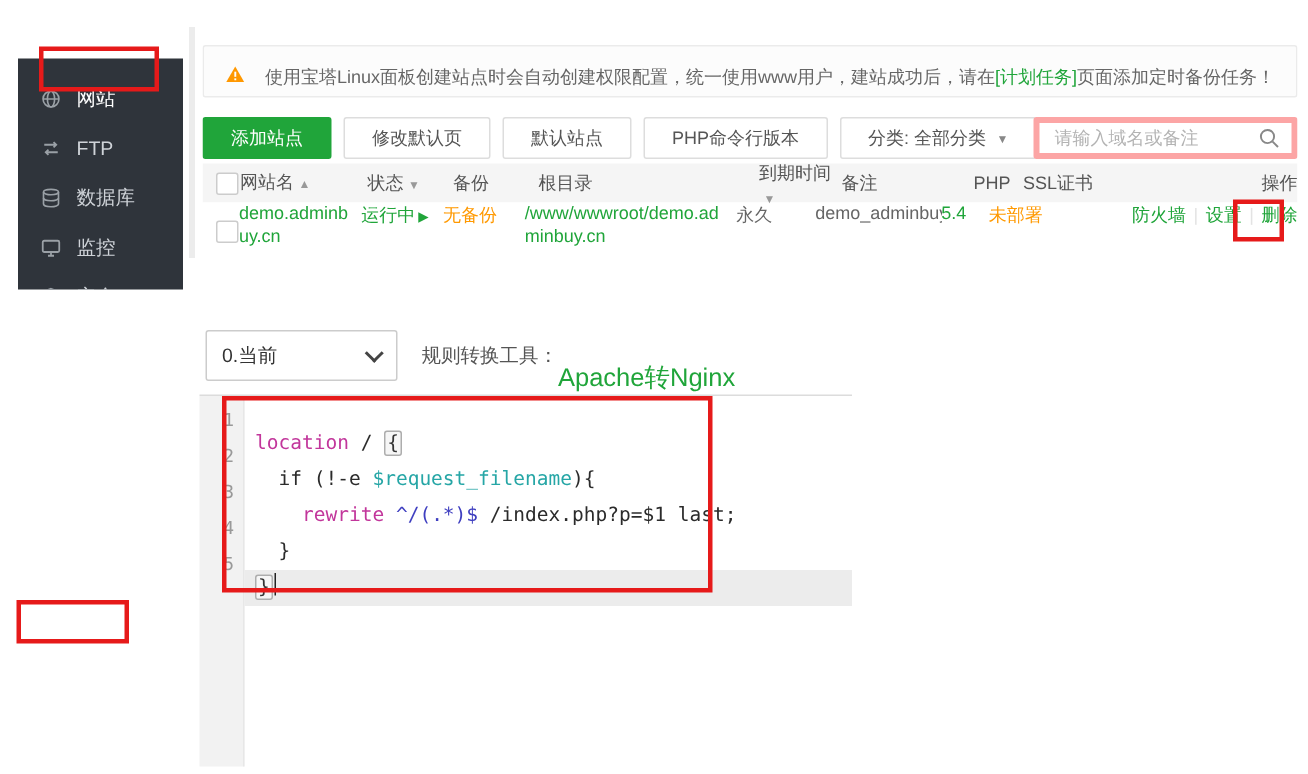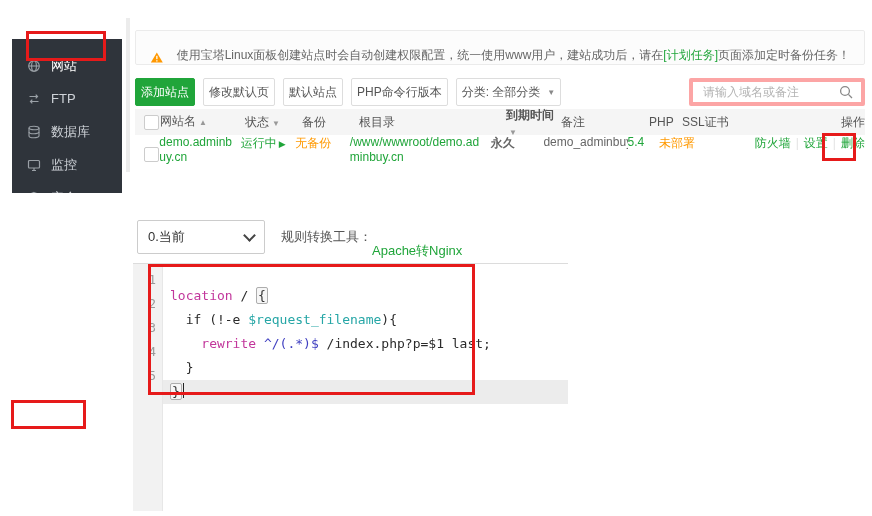--- a/index.html
+++ b/index.html
@@ -10,47 +10,47 @@
   .sidebar{position:absolute;left:12px;top:18px;width:110px;height:154px;
            background:#2f343b;overflow:hidden;padding-top:10px;box-sizing:border-box;margin-top:21px;}
   .sb-item{display:flex;align-items:center;height:33px;padding-left:15px;gap:10px;
            color:#cfd3d8;font-size:13px;cursor:pointer;}
   .sb-item.active{color:#fff;}
   .sb-scroll{position:absolute;left:126px;top:18px;width:4px;height:154px;background:#ececec;}
 
   
   .top-main{position:absolute;left:135px;top:18px;width:730px;height:154px;overflow:hidden;}
   .alert{margin-top:12px;height:35px;box-sizing:border-box;border:1px solid #ebebeb;
-         background:#fcfcfc;border-radius:2px;display:flex;align-items:flex-end;
-         padding:0 14px;font-size:12px;color:#666;gap:13px;white-space:nowrap;}
+         background:#fcfcfc;border-radius:2px;display:flex;align-items:flex-start;
+         padding:12px 14px;font-size:12px;color:#666;gap:13px;white-space:nowrap;}
   .alert .link{color:#20a53a;cursor:pointer;}
   .toolbar{margin-top:13px;height:28px;display:flex;align-items:center;gap:8px;position:relative;}
   .btn{height:28px;box-sizing:border-box;display:inline-flex;align-items:center;
-       padding:0 5px;font-size:12px;border:1px solid #ddd;background:#fff;color:#555;
+       padding:0 18px;font-size:12px;border:1px solid #ddd;background:#fff;color:#555;
        border-radius:2px;cursor:pointer;white-space:nowrap;}
   .btn-green{background:#20a53a;border-color:#20a53a;color:#fff;}
   .caret{font-size:8px;color:#888;margin-left:7px;}
   .search{position:absolute;right:0;top:0;width:176px;height:28px;box-sizing:border-box;
           border:4px solid #fca5a5;border-radius:2px;display:flex;align-items:center;background:#fff;}
   .search input{border:0;outline:0;flex:1;min-width:0;padding:0 4px 0 10px;font-size:12px;
                 color:#333;font-family:inherit;background:transparent;}
   .search input::placeholder{color:#b3b3b3;}
   .search .sicon{margin-right:8px;display:flex;cursor:pointer;}
 
   
   .tbl-head{margin-top:3px;height:26px;background:#f5f5f5;display:flex;align-items:center;
             font-size:12px;color:#555;justify-content:space-between;}
   .tbl-row{height:39px;display:flex;font-size:12px;color:#666;
            border-bottom:3px solid #7f1d1d;background:#fff;}
   .col-cb{width:25px;box-sizing:border-box;padding-left:9px;display:flex;align-items:center;}
   .col-name{width:85px;box-sizing:border-box;padding-right:6px;word-break:break-all;line-height:15px;}
   .col-status{width:57px;}
   .col-backup{width:57px;}
   .col-root{width:147px;box-sizing:border-box;padding-right:10px;word-break:break-all;line-height:15px;}
-  .col-expire{width:55px;font-weight:bold;}
+  .col-expire{width:55px;}
   .col-note{width:88px;box-sizing:border-box;overflow:hidden;white-space:nowrap;}
   .col-php{width:33px;}
   .col-ssl{width:100px;}
   .col-ops{flex:1;text-align:right;white-space:nowrap;}
   .cb{width:13px;height:13px;border:1px solid #ccc;border-radius:2px;background:#fff;cursor:pointer;}
   .sort{font-size:8px;color:#999;margin-left:3px;}
   .g{color:#20a53a;cursor:pointer;}
   .o{color:#ff9900;cursor:pointer;}
   .play{font-size:9px;margin-left:2px;}
   .sep{color:#e3e3e3;margin:0 5px;}
@@ -63,21 +63,21 @@
   .menu-item.active{background:#fff;}
 
   
   .rule-bar{position:absolute;left:137px;top:222px;height:30px;display:flex;align-items:center;}
   .select{width:128px;height:30px;box-sizing:border-box;border:1px solid #ccc;border-radius:2px;
           display:flex;align-items:center;justify-content:space-between;padding:16px 10px;
           font-size:13px;color:#333;background:#fff;cursor:pointer;}
   .chev{width:7px;height:7px;border-right:2px solid #444;border-bottom:2px solid #444;
         transform:rotate(45deg);margin-top:-4px;}
   .rule-label{margin-left:16px;font-size:13px;color:#555;}
-  .rule-link{color:#20a53a;font-size:13px;cursor:pointer;margin-top:28px;}
+  .rule-link{color:#20a53a;font-size:17px;cursor:pointer;margin-top:28px;}
 
   
   .editor{position:absolute;left:133px;top:263px;width:435px;height:247px;background:#fff;
           border-top:1px solid #dcdcdc;display:flex;font-family:"DejaVu Sans Mono",monospace;}
   .gutter{width:30px;background:#f2f2f2;border-right:1px solid #e7e7e7;box-sizing:border-box;
           padding-top:4px;flex:0 0 auto;}
   .ln{height:24px;line-height:24px;font-size:12px;color:#999;text-align:right;padding-right:6px;}
   .code{flex:1;padding-top:20px;cursor:text;}
   .cline{height:24px;line-height:24px;font-size:13px;color:#2b2b2b;white-space:pre;padding-left:7px;}
   .cline.active{background:#ececec;}

